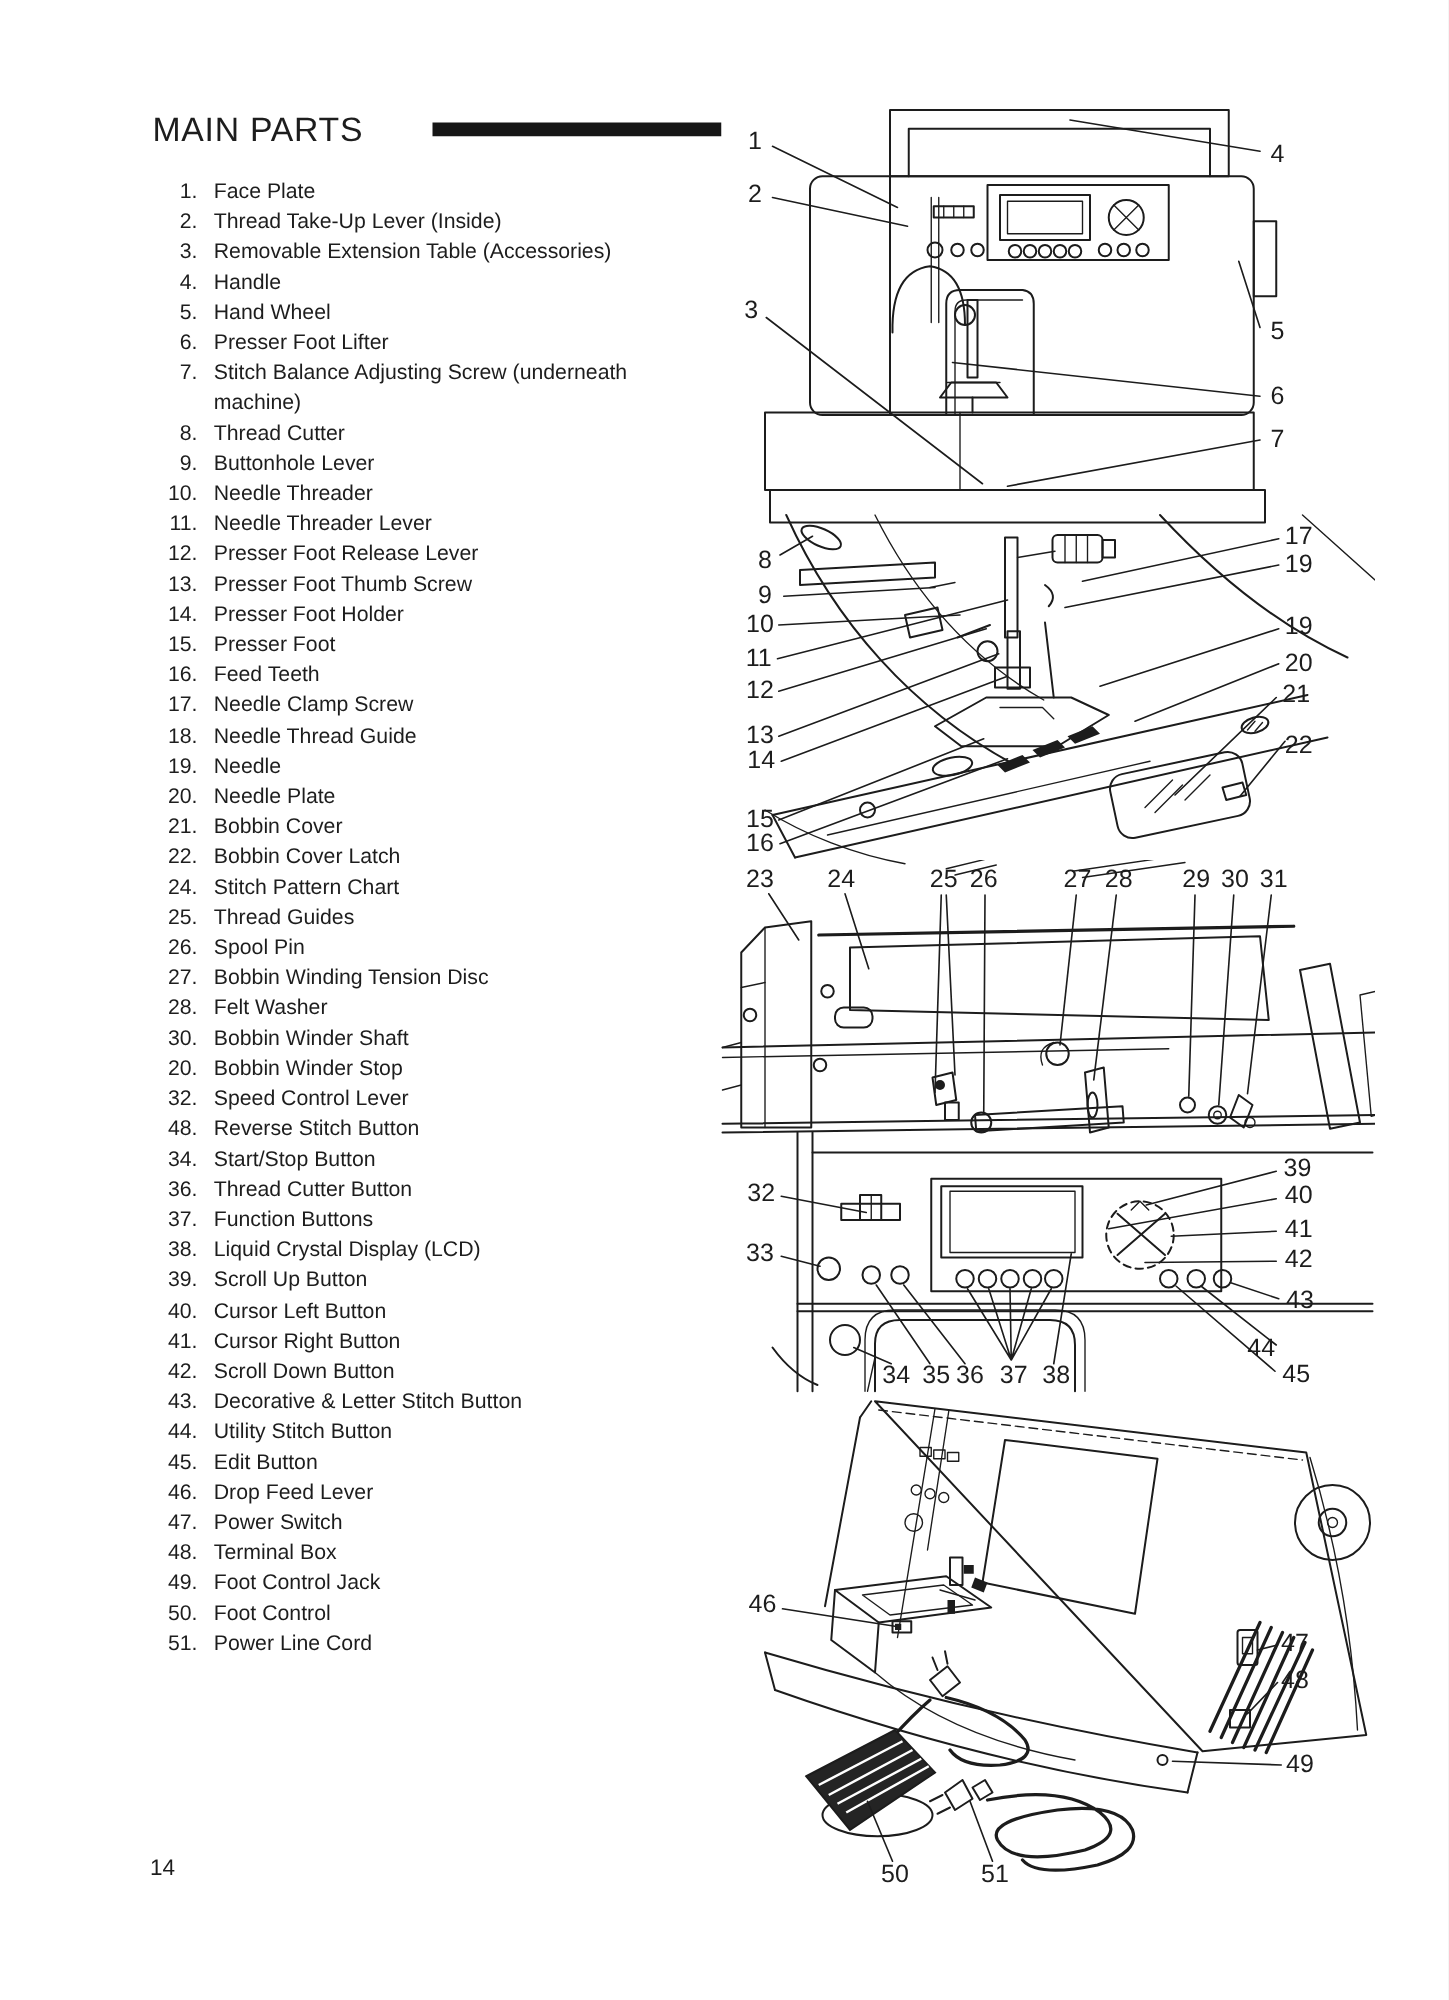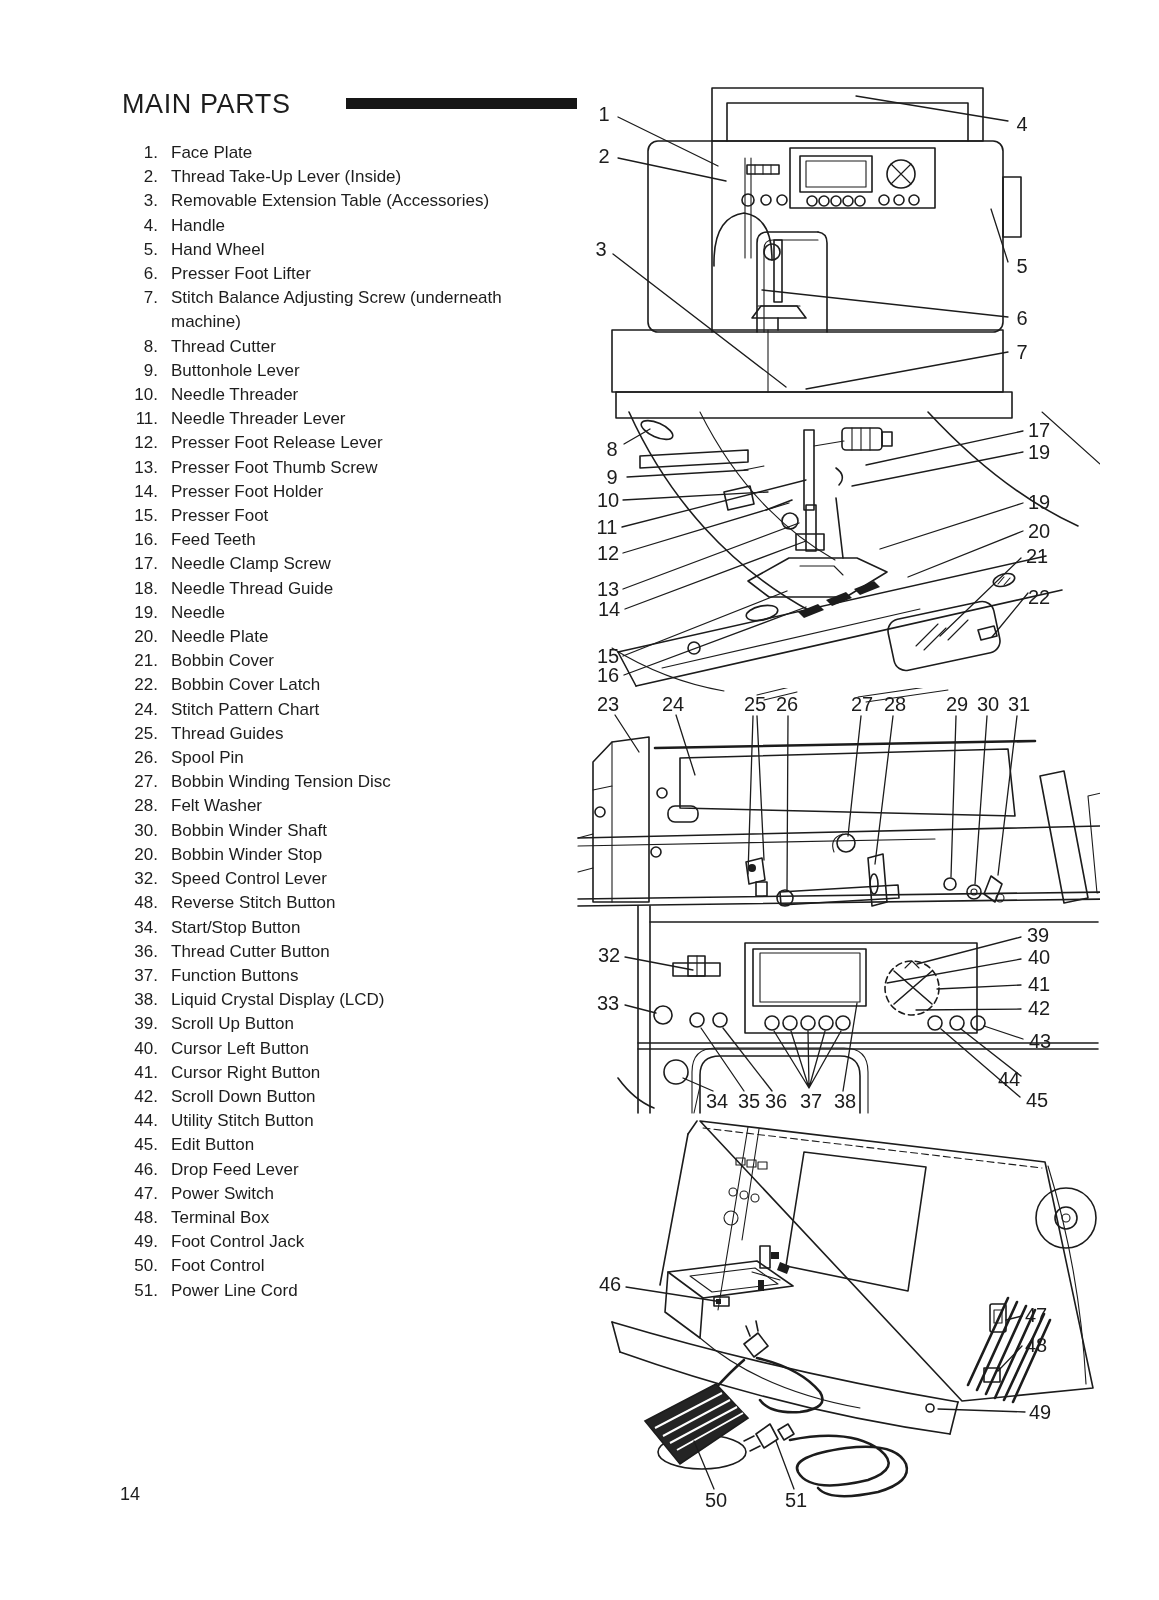--- a/index.html
+++ b/index.html
@@ -224,20 +224,24 @@
       <li class="row">
         <span class="num">41.</span>
         <span class="lbl">Cursor Right Button</span>
       </li>
 
       <li class="row">
         <span class="num">42.</span>
         <span class="lbl">Scroll Down Button</span>
       </li>
 
+      <li class="row">
+        <span class="num">43.</span>
+        <span class="lbl">Decorative &amp; Letter Stitch Button</span>
+      </li>
 
       <li class="row">
         <span class="num">44.</span>
         <span class="lbl">Utility Stitch Button</span>
       </li>
 
       <li class="row">
         <span class="num">45.</span>
         <span class="lbl">Edit Button</span>
       </li>

